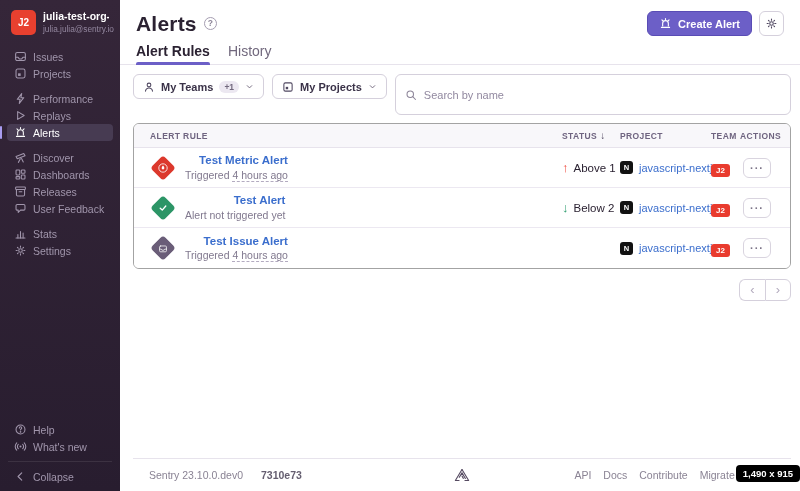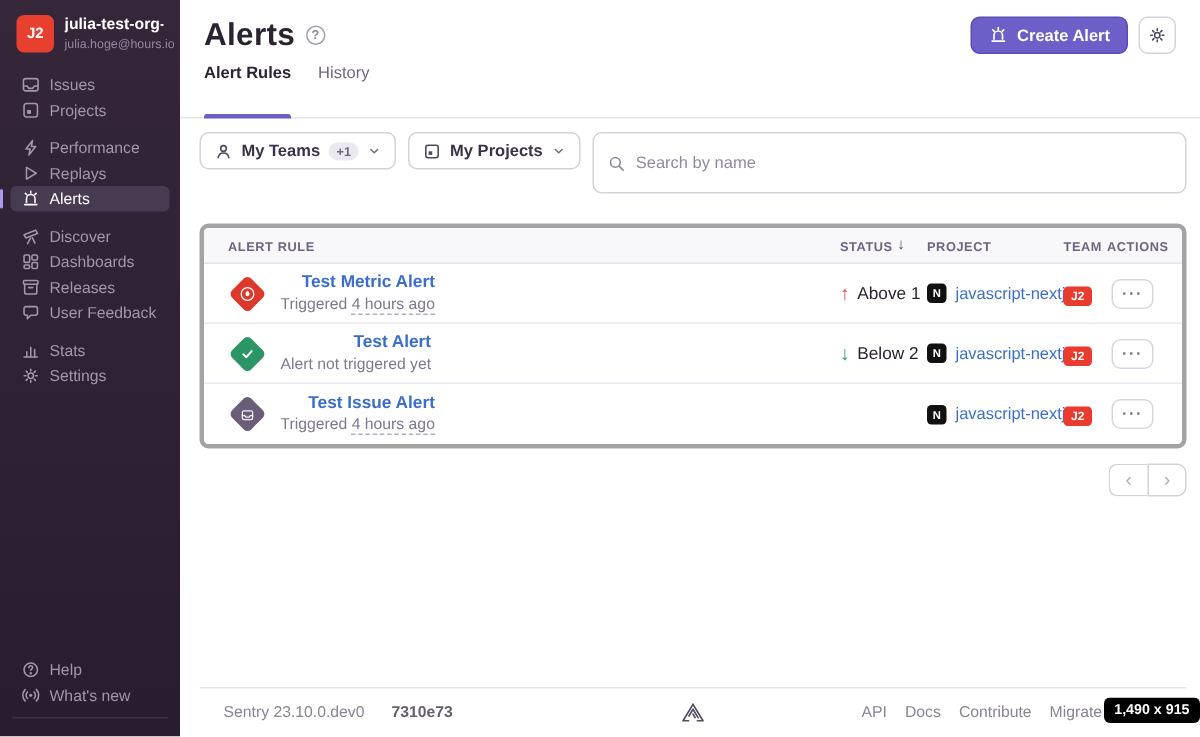--- a/index.html
+++ b/index.html
@@ -35,41 +35,41 @@
   .help-circle { width:13px; height:13px; border:1px solid #a59db1; border-radius:50%; color:#8c8498;
                  font-size:8.5px; font-weight:bold; display:flex; align-items:center; justify-content:center;
                  margin-left:7px; line-height:1; }
   .header-actions { margin-left:auto; display:flex; gap:7px; align-items:center;justify-content:space-between; }
   .create-alert-btn { height:25px; background:#6c5fc7; border:1px solid #594cb5; color:#fff; border-radius:6px;
                       font-size:11px; font-weight:bold; display:flex; align-items:center; gap:6px; padding:0 11px;
                       cursor:pointer; font-family:inherit; }
   .gear-btn { width:25px; height:25px; background:#fff; border:1px solid #d5d0dc; border-radius:6px;
               display:flex; align-items:center; justify-content:center; color:#4f4760; cursor:pointer; }
   .tabs-row { display:flex; gap:18px; margin-top:7px; padding:0 16px; border-bottom:1px solid #e7e3ec; }
-  .tab { font-size:11px; padding-bottom:23px; color:#71687d; position:relative; cursor:pointer; }
+  .tab { font-size:14px; padding-bottom:5px; color:#71687d; position:relative; cursor:pointer; }
   .tab.active { color:#2b2232; font-weight:bold; }
   .tab.active::after { content:""; position:absolute; left:0; right:0; bottom:-1px; height:3px;
                        background:#6c5fc7; border-radius:2px 2px 0 0; }
 
   .body { padding:9px 9px 0 13px; display:flex; flex-direction:column; flex:1; min-height:0; }
   .filter-row { display:flex; gap:8px; }
   .filter-btn { height:25px; background:#fff; border:1px solid #d5d0dc; border-radius:6px; display:flex;
                 align-items:center; gap:6px; padding:0 9px; font-size:11px; font-weight:bold; color:#3a3248;
                 cursor:pointer; font-family:inherit; }
   .filter-btn .f-icon { width:12px; height:12px; color:#4f4760; }
   .count-badge { background:#ece8f1; color:#71687d; font-size:8.5px; font-weight:bold; border-radius:7px; padding:1px 5px; }
   .chev { width:9px; height:9px; color:#71687d; }
   .search-box { flex:1; height:41px; border:1px solid #d5d0dc; border-radius:6px; display:flex; align-items:center;
                 padding:0 9px; gap:7px; background:#fff; }
   .search-box .f-icon { width:12px; height:12px; color:#8c8498; }
   .search-input { border:none; outline:none; flex:1; font-size:11px; color:#2b2232; font-family:inherit; background:transparent; }
   .search-input::placeholder { color:#9289a0; }
 
   
-  .panel { margin-top:20px; border:3px solid #a3a3a3; border-radius:6px; overflow:hidden; background:#fff; }
+  .panel { margin-top:8px; border:1px solid #a3a3a3; border-radius:6px; overflow:hidden; background:#fff; }
   .grid-row { display:grid; grid-template-columns:1fr 58px 91px 29px 34px; padding:0 16px; align-items:center; }
   .table-header { background:#f8f7fa; height:24px; font-size:8.5px; font-weight:bold; color:#6f6480;
                   letter-spacing:.4px; border-bottom:1px solid #e7e3ec; }
   .th { display:flex; align-items:center; gap:3px; }
   .sort-glyph { font-size:10px; color:#4f4760; font-weight:bold; }
   .table-row { height:40px; border-bottom:1px solid #ece8f1; background:#fff; }
   .table-row:last-child { border-bottom:none; }
   .alert-cell { display:flex; align-items:center; gap:9px; min-width:0; }
   .diamond { width:26px; height:26px; display:flex; align-items:center; justify-content:center; flex:none; }
   .diamond-shape { width:18px; height:18px; border-radius:3.5px; transform:rotate(45deg);
@@ -115,21 +115,21 @@
                   font-weight:bold; padding:3px 7px; border-radius:4px; z-index:10; }
 </style>
 </head>
 <body>
 
 <div class="sidebar">
   <div class="org">
     <div class="org-avatar">J2</div>
     <div class="org-meta">
       <div class="org-name">julia-test-org-2 …</div>
-      <div class="org-email">julia.hoge@hours.io</div>
+      <div class="org-email">julia.julia@sentry.io</div>
     </div>
   </div>
 
   <div class="nav">
     <div class="nav-group">
       <div class="nav-item">
         <span class="nav-icon">
             <svg viewBox="0 0 16 16" fill="none" stroke="currentColor" stroke-width="1.3" stroke-linecap="round" stroke-linejoin="round">
               <rect x="2" y="3" width="12" height="10" rx="2"></rect>
               <path d="M2 9h3l1.5 2h3L11 9h3"></path>
@@ -253,20 +253,28 @@
     <div class="nav-item">
       <span class="nav-icon">
           <svg viewBox="0 0 16 16" fill="none" stroke="currentColor" stroke-width="1.3" stroke-linecap="round">
             <circle cx="8" cy="8" r="1.3" fill="currentColor" stroke="none"></circle>
             <path d="M5.3 5.3a3.8 3.8 0 0 0 0 5.4M10.7 5.3a3.8 3.8 0 0 1 0 5.4M3.4 3.4a6.5 6.5 0 0 0 0 9.2M12.6 3.4a6.5 6.5 0 0 1 0 9.2"></path>
           </svg>
         </span>
       <span>What's new</span>
     </div>
     <div class="sidebar-divider"></div>
+    <div class="nav-item">
+      <span class="nav-icon">
+          <svg viewBox="0 0 16 16" fill="none" stroke="currentColor" stroke-width="1.4" stroke-linecap="round" stroke-linejoin="round">
+            <path d="M9.5 3.5 5 8l4.5 4.5"></path>
+          </svg>
+        </span>
+      <span>Collapse</span>
+    </div>
   </div>
 </div>
 
 <div class="main">
 
   <div class="page-header">
     <div class="title-row">
       <span class="page-title">Alerts</span>
       <span class="help-circle">?</span>
       <div class="header-actions">

